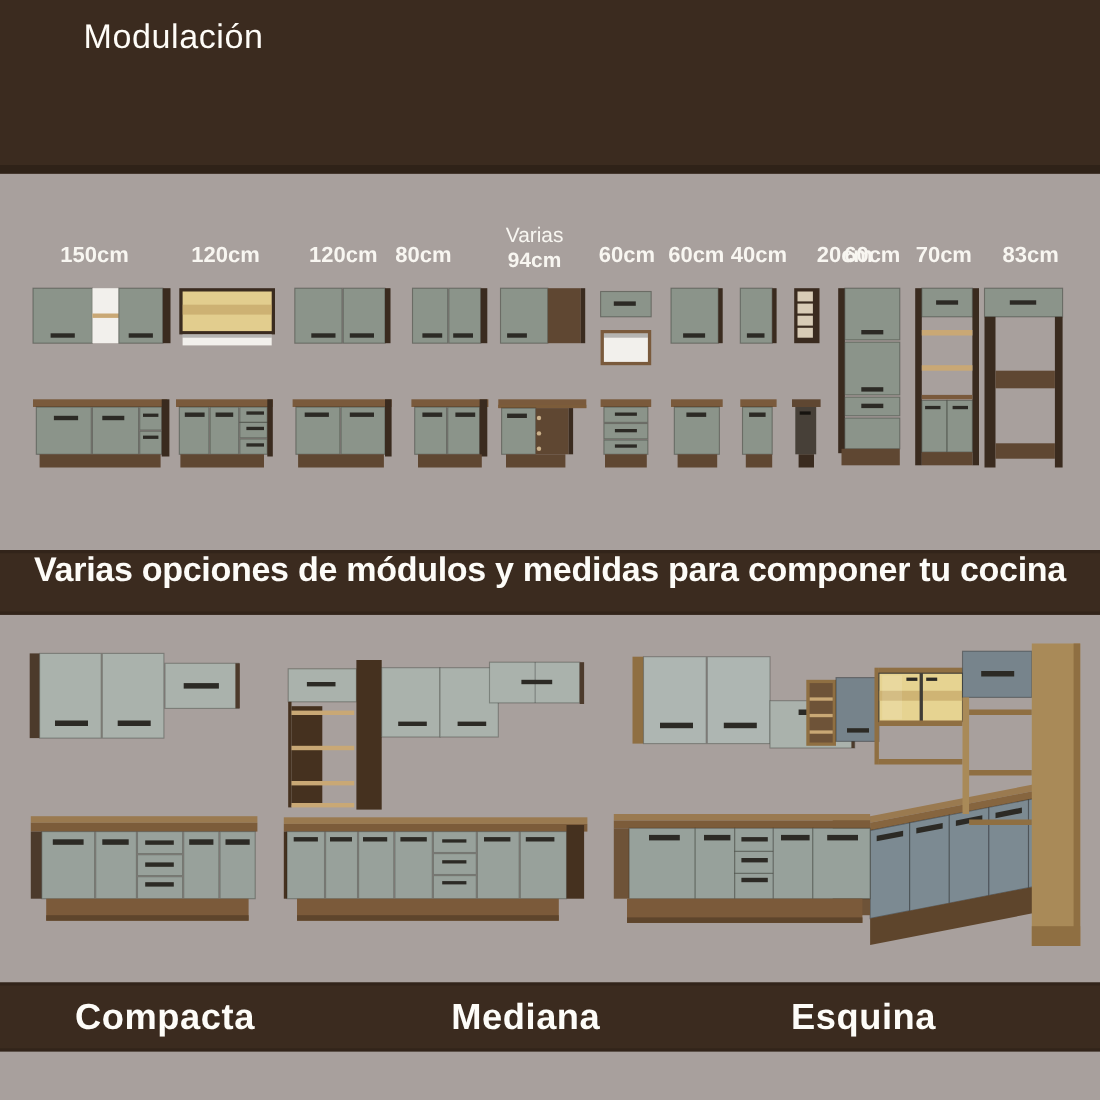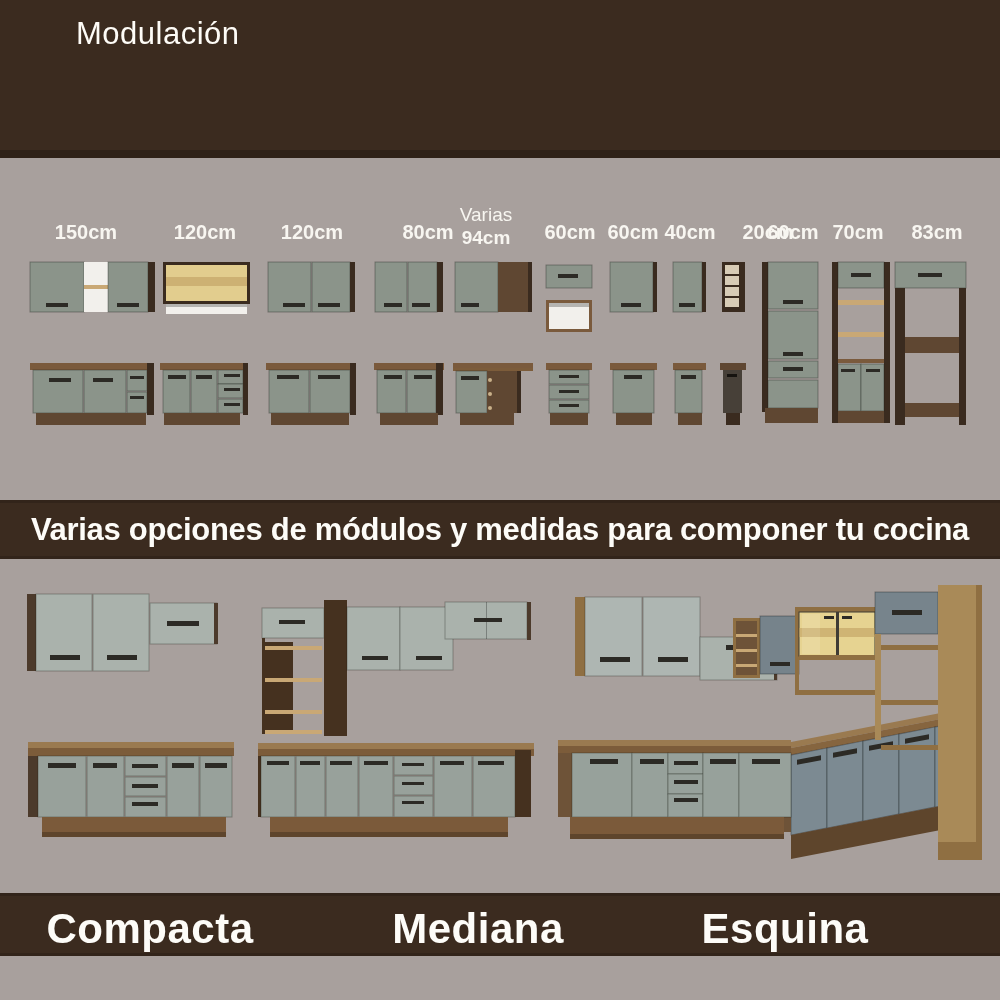--- a/index.html
+++ b/index.html
@@ -6,34 +6,34 @@
     --brown:#3b2b1f; --bg:#a8a09d; --sage:#8b948a; --handle:#2c2a25;
     --woodM:#7a5a3c; --woodD:#5f4732; --woodXD:#3a2b1f; --woodL:#a98a58;
     --woodP:#7b5a3a; --lit:#e2cd8e; --openW:#f2f0ec; --shelf:#c9a875;
   }
   html,body{margin:0;padding:0}
   #root{position:relative;width:1000px;height:1000px;background:var(--bg);
         overflow:hidden;font-family:"Liberation Sans",sans-serif}
   #art{position:absolute;left:0;top:0;z-index:1}
   .band{position:absolute;left:0;width:1000px;background:var(--brown);z-index:2}
   #header{top:0;height:158px;box-shadow:inset 0 -8px 0 rgba(0,0,0,.20)}
-  #banner{top:500px;height:59px;display:flex;align-items:center;justify-content:center;
+  #banner{top:500px;height:59px;display:flex;align-items:flex-start;justify-content:center;
           box-shadow:inset 0 3px 0 rgba(0,0,0,.15), inset 0 -3px 0 rgba(0,0,0,.15)}
   #footer{top:893px;height:63px;box-shadow:inset 0 3px 0 rgba(0,0,0,.15), inset 0 -3px 0 rgba(0,0,0,.15)}
   .kicker{position:absolute;left:76px;top:16px;font-size:31px;font-weight:400;
           color:#fefcf7;letter-spacing:.5px}
   .title{position:absolute;left:71px;top:48px;font-size:64px;font-weight:700;
          font-family:"DejaVu Serif",serif;color:#fdf9f0;letter-spacing:1px}
   .banner-text{font-size:31px;font-weight:700;color:#fdfcf8;letter-spacing:-.3px;white-space:nowrap}
   .mlabel{position:absolute;top:221px;z-index:2;width:130px;margin-left:-65px;text-align:center;
           font-size:20px;font-weight:700;color:#f8f6f1}
   .mlabel.two{top:203px;font-weight:400;font-size:19px;line-height:23px}
   .mlabel .sub{display:block;font-weight:700}
   .kname{position:absolute;z-index:3;top:905px;width:240px;margin-left:-120px;text-align:center;
-         font-size:42px;font-weight:700;color:#fdfcf8;letter-spacing:.5px}
+         font-size:33px;font-weight:700;color:#fdfcf8;letter-spacing:.5px}
   
   .door{fill:var(--sage);stroke:rgba(20,22,18,.35);stroke-width:1}
   .dW{fill:#aab2ac;stroke:rgba(20,22,18,.3);stroke-width:1}
   .dW2{fill:#aeb6b2;stroke:rgba(20,22,18,.3);stroke-width:1}
   .dB{fill:#98a19b;stroke:rgba(20,22,18,.3);stroke-width:1}
   .dB2{fill:#97a19b;stroke:rgba(20,22,18,.3);stroke-width:1}
   .dG{fill:#77848c;stroke:rgba(15,18,20,.35);stroke-width:1}
   .dG2{fill:#76838b;stroke:rgba(15,18,20,.35);stroke-width:1}
   .dGr{fill:#7c8a92;stroke:rgba(15,18,20,.35);stroke-width:1}
   .h{fill:var(--handle)} .ow{fill:var(--openW)} .sh{fill:var(--shelf)}
@@ -384,21 +384,21 @@
     </g>
   </svg>
 
   <div id="header" class="band">
     <div class="kicker">Modulación</div>
   </div>
 
   <div class="mlabel" style="left:86px">150cm</div>
   <div class="mlabel" style="left:205px">120cm</div>
   <div class="mlabel" style="left:312px">120cm</div>
-  <div class="mlabel" style="left:428px">80cm</div>
+  <div class="mlabel" style="left:385px">80cm</div>
   <div class="mlabel two" style="left:486px">
     <span>Varias</span>
     <span class="sub">94cm</span>
   </div>
   <div class="mlabel" style="left:570px">60cm</div>
   <div class="mlabel" style="left:633px">60cm</div>
   <div class="mlabel" style="left:690px">40cm</div>
   <div class="mlabel" style="left:768px">20cm</div>
   <div class="mlabel" style="left:793px">60cm</div>
   <div class="mlabel" style="left:858px">70cm</div>

